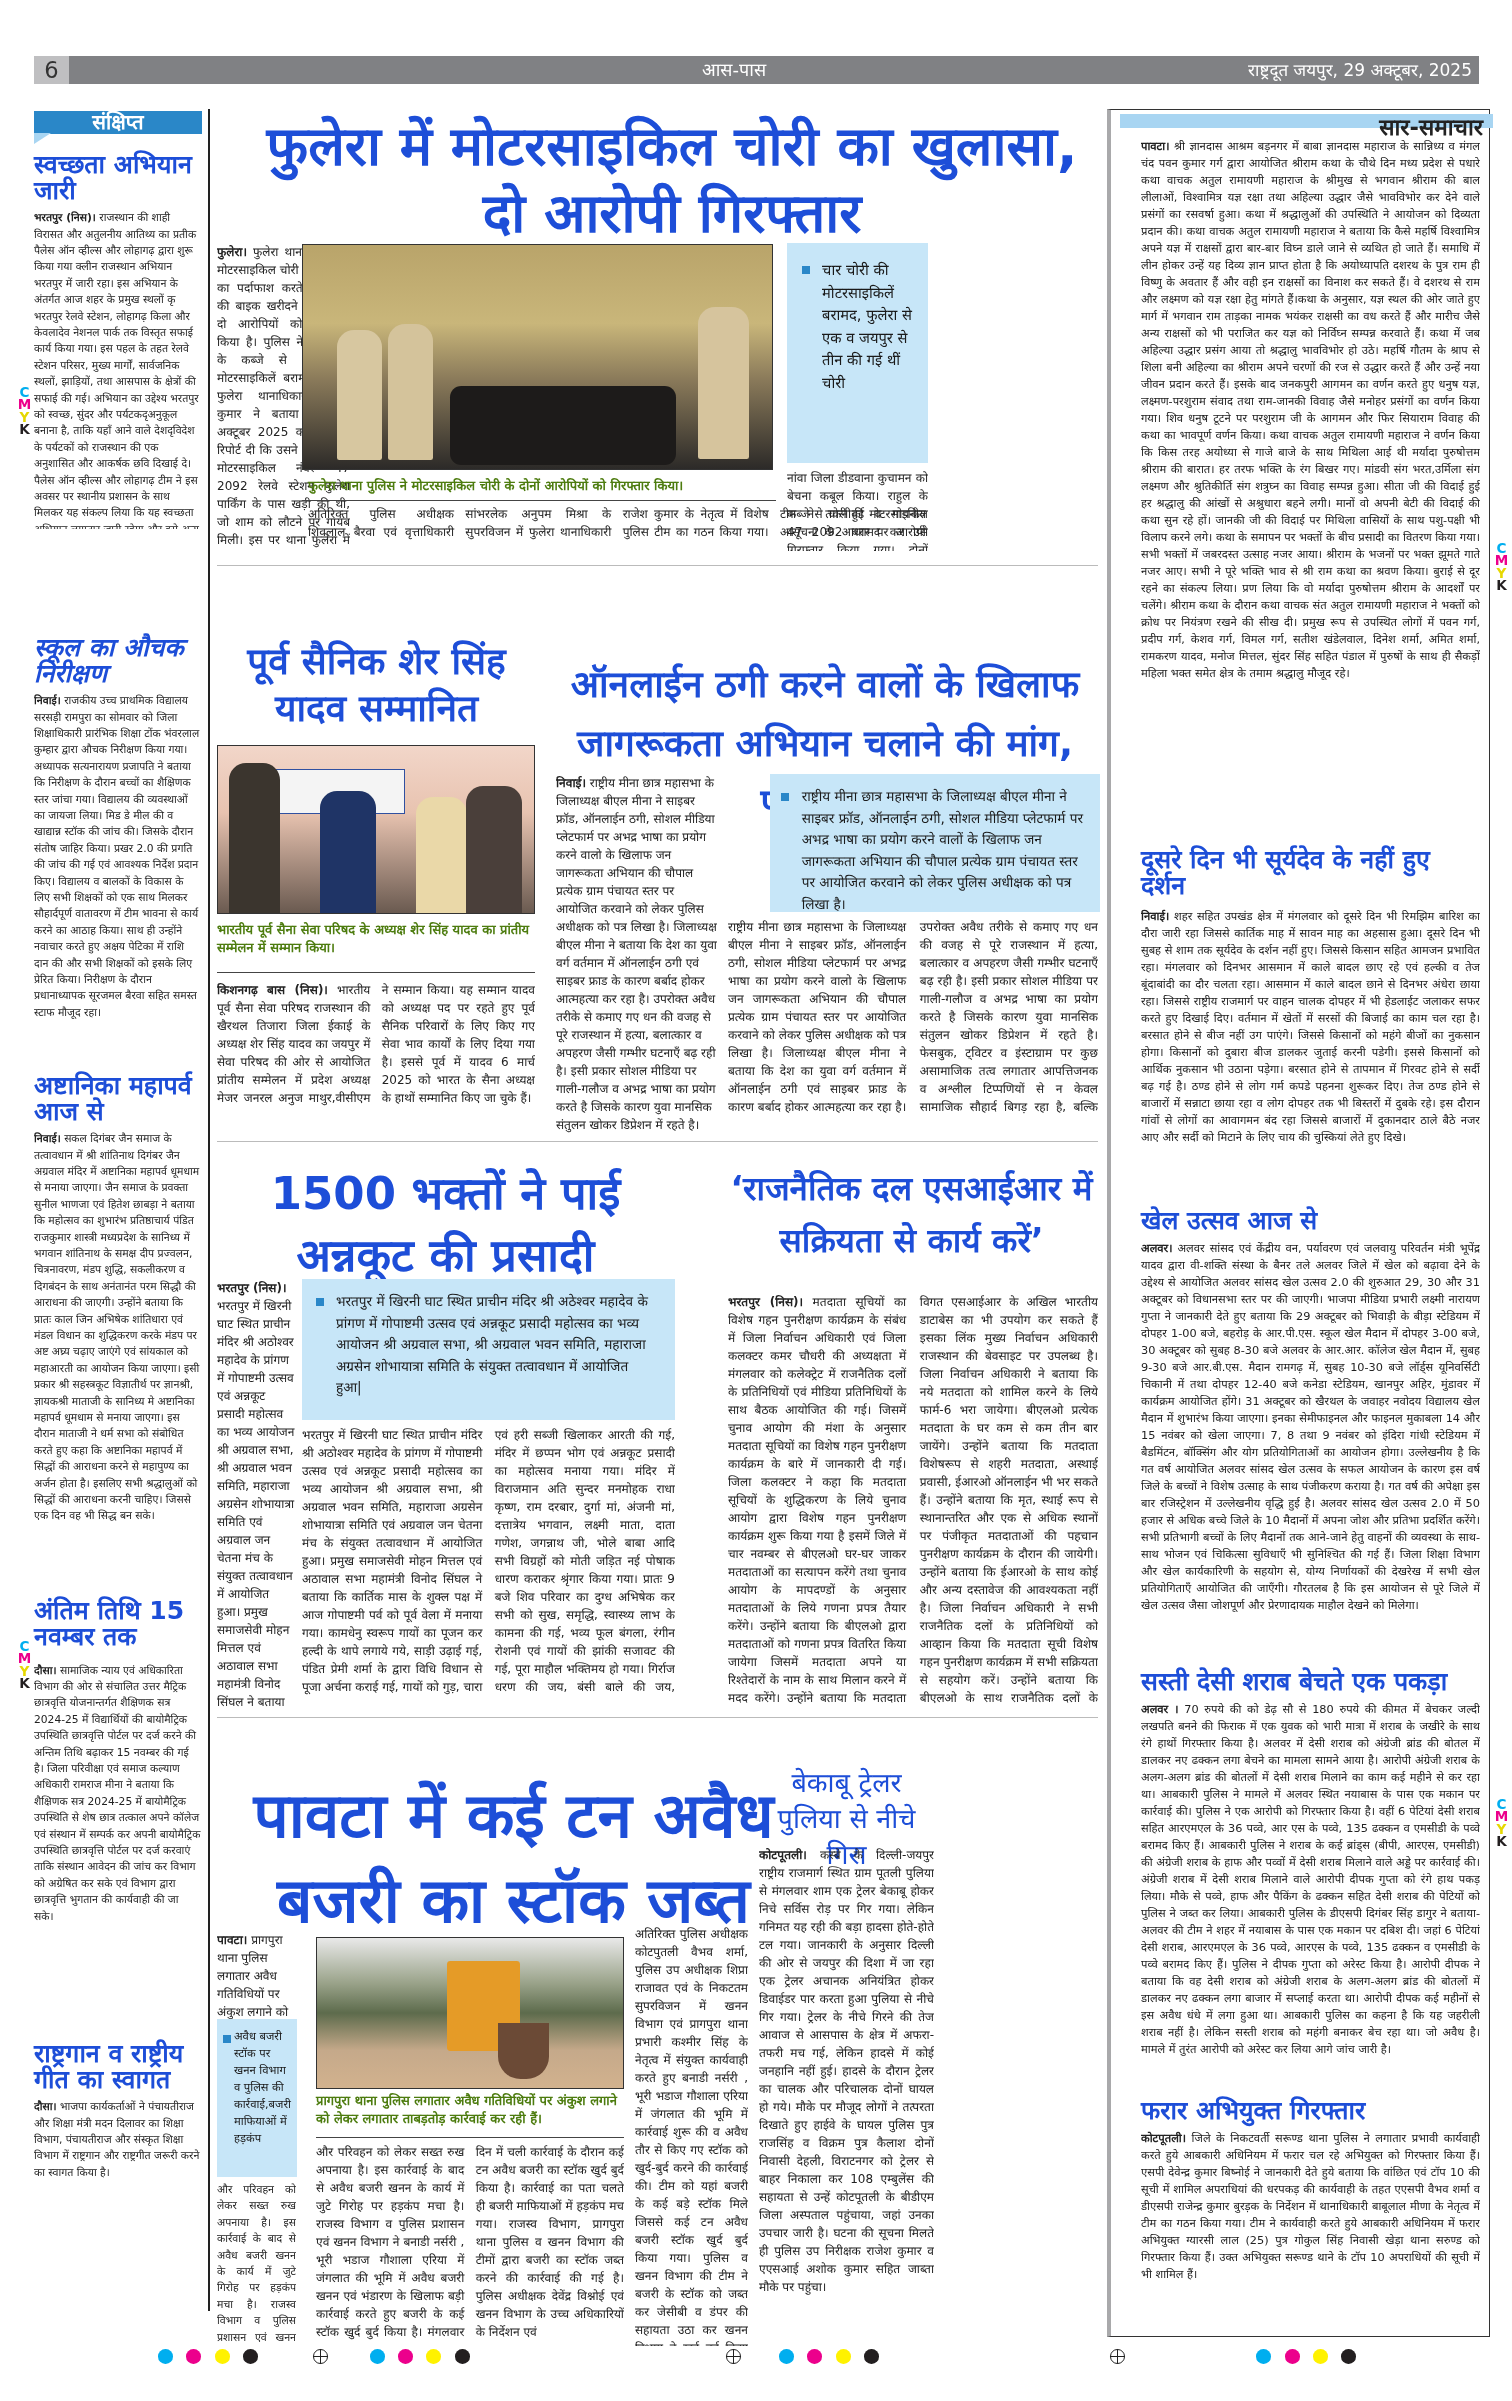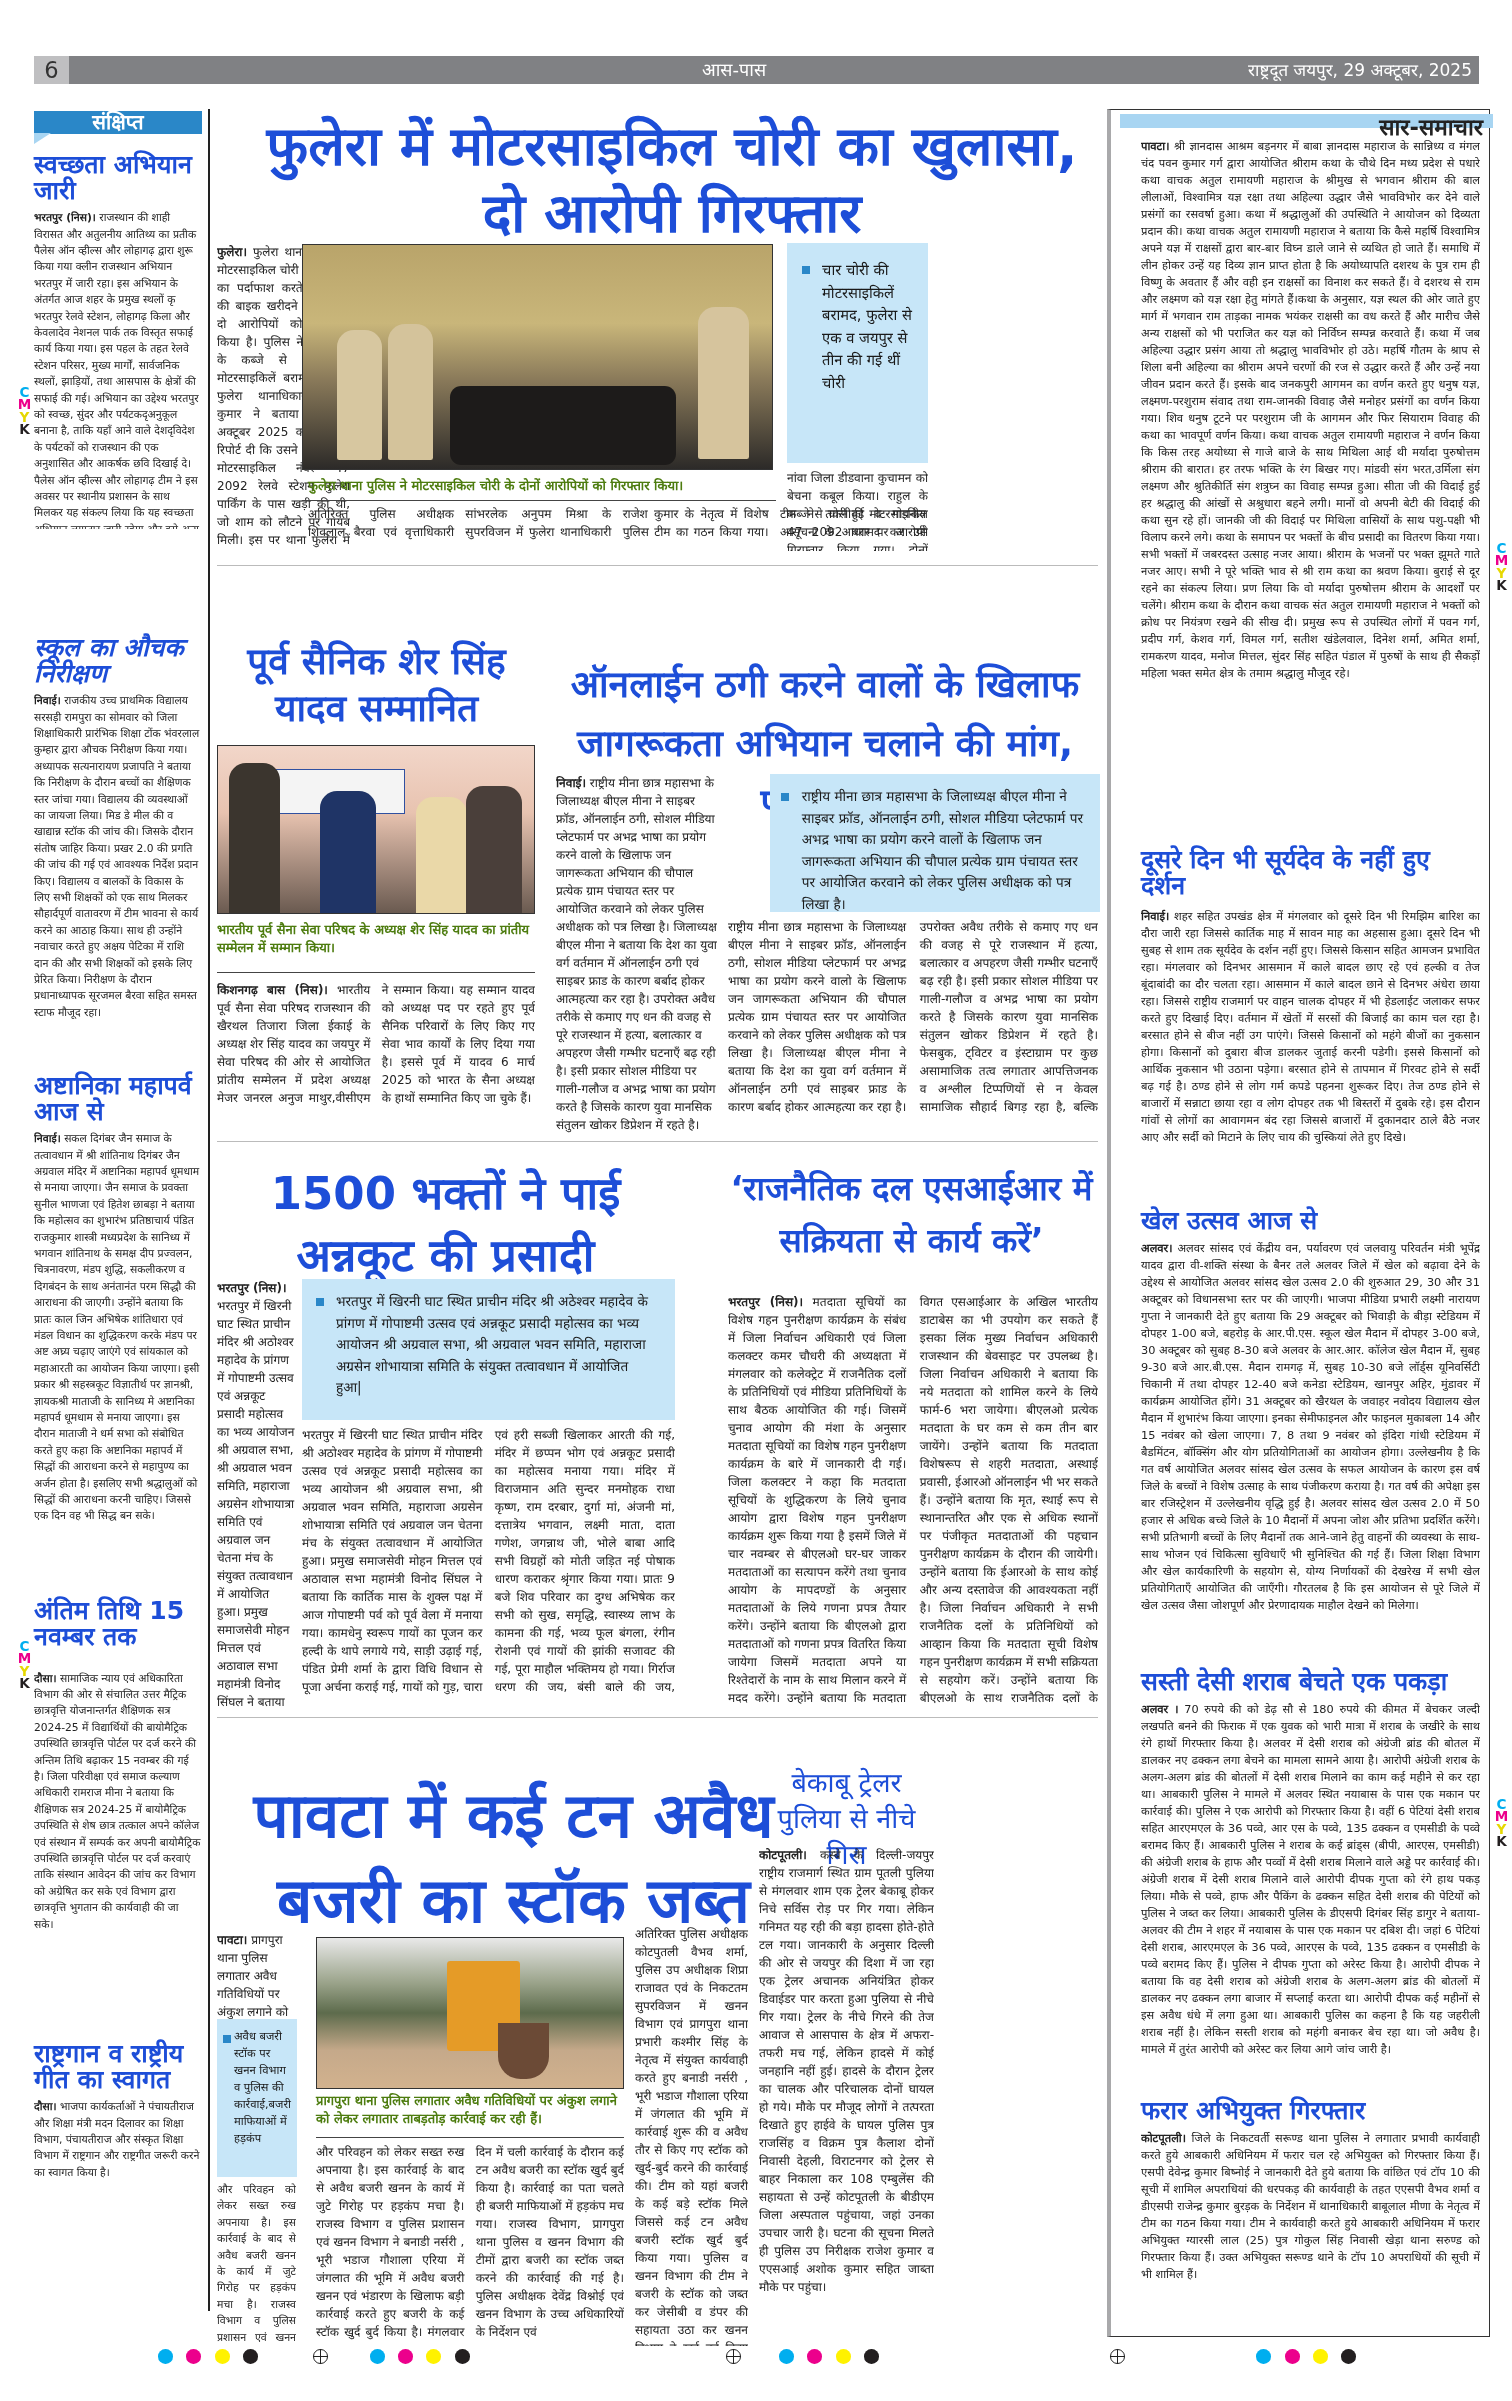--- a/index.html
+++ b/index.html
@@ -52,21 +52,21 @@
   <div class="hl" style="font-size:25px;margin-bottom:5.6px;font-style:italic;">स्कूल का औचक निरीक्षण</div>
   <div class="body sm" style="height:390px;overflow:hidden;text-align:left;"><b>निवाई।</b> <span>राजकीय उच्च प्राथमिक विद्यालय सरसड़ी रामपुरा का सोमवार को जिला शिक्षाधिकारी प्रारंभिक शिक्षा टोंक भंवरलाल कुम्हार द्वारा औचक निरीक्षण किया गया। अध्यापक सत्यनारायण प्रजापति ने बताया कि निरीक्षण के दौरान बच्चों का शैक्षिणक स्तर जांचा गया। विद्यालय की व्यवस्थाओं का जायजा लिया। मिड डे मील की व खाद्यान्न स्टॉक की जांच की। जिसके दौरान संतोष जाहिर किया। प्रखर 2.0 की प्रगति की जांच की गई एवं आवश्यक निर्देश प्रदान किए। विद्यालय व बालकों के विकास के लिए सभी शिक्षकों को एक साथ मिलकर सौहार्दपूर्ण वातावरण में टीम भावना से कार्य करने का आठाह किया। साथ ही उन्होंने नवाचार करते हुए अक्षय पेटिका में राशि दान की और सभी शिक्षकों को इसके लिए प्रेरित किया। निरीक्षण के दौरान प्रधानाध्यापक सूरजमल बैरवा सहित समस्त स्टाफ मौजूद रहा।</span></div>
 </div>
 
 <div class="abs" style="left:34px;top:1073px;width:167px;">
   <div class="hl" style="font-size:25px;margin-bottom:5.6px;">अष्टानिका महापर्व आज से</div>
   <div class="body sm" style="height:503px;overflow:hidden;text-align:left;"><b>निवाई।</b> <span>सकल दिगंबर जैन समाज के तत्वावधान में श्री शांतिनाथ दिगंबर जैन अग्रवाल मंदिर में अष्टानिका महापर्व धूमधाम से मनाया जाएगा। जैन समाज के प्रवक्ता सुनील भाणजा एवं हितेश छाबड़ा ने बताया कि महोत्सव का शुभारंभ प्रतिष्ठाचार्य पंडित राजकुमार शास्त्री मध्यप्रदेश के सानिध्य में भगवान शांतिनाथ के समक्ष दीप प्रज्वलन, चित्रनावरण, मंडप शुद्धि, सकलीकरण व दिगबंदन के साथ अनंतानंत परम सिद्धौ की आराधना की जाएगी। उन्होंने बताया कि प्रातः काल जिन अभिषेक शांतिधारा एवं मंडल विधान का शुद्धिकरण करके मंडप पर अष्ट अघ्र्य चढ़ाए जाएंगे एवं सांयकाल को महाआरती का आयोजन किया जाएगा। इसी प्रकार श्री सहस्त्रकूट विज्ञातीर्थ पर ज्ञानश्री, ज्ञायकश्री माताजी के सानिध्य मे अष्टानिका महापर्व धूमधाम से मनाया जाएगा। इस दौरान माताजी ने धर्म सभा को संबोधित करते हुए कहा कि अष्टानिका महापर्व में सिद्धों की आराधना करने से महापुण्य का अर्जन होता है। इसलिए सभी श्रद्धालुओं को सिद्धों की आराधना करनी चाहिए। जिससे एक दिन वह भी सिद्ध बन सके।</span></div>
 </div>
 
 <div class="abs" style="left:34px;top:1598px;width:167px;">
-  <div class="hl" style="font-size:25px;margin-bottom:20px;">अंतिम तिथि 15 नवम्बर तक</div>
+  <div class="hl" style="font-size:25px;margin-bottom:12px;">अंतिम तिथि 15 नवम्बर तक</div>
   <div class="body sm" style="height:429px;overflow:hidden;text-align:left;"><b>दौसा।</b> <span>सामाजिक न्याय एवं अधिकारिता विभाग की ओर से संचालित उत्तर मैट्रिक छात्रवृत्ति योजनान्तर्गत शैक्षिणक सत्र 2024-25 में विद्यार्थियों की बायोमैट्रिक उपस्थिति छात्रवृत्ति पोर्टल पर दर्ज करने की अन्तिम तिथि बढ़ाकर 15 नवम्बर की गई है। जिला परिवीक्षा एवं समाज कल्याण अधिकारी रामराज मीना ने बताया कि शैक्षिणक सत्र 2024-25 में बायोमैट्रिक उपस्थिति से शेष छात्र तत्काल अपने कॉलेज एवं संस्थान में सम्पर्क कर अपनी बायोमैट्रिक उपस्थिति छात्रवृत्ति पोर्टल पर दर्ज करवाएं ताकि संस्थान आवेदन की जांच कर विभाग को अग्रेषित कर सके एवं विभाग द्वारा छात्रवृत्ति भुगतान की कार्यवाही की जा सके।</span></div>
 </div>
 
 <div class="abs" style="left:34px;top:2041px;width:167px;">
   <div class="hl" style="font-size:25px;margin-bottom:5.6px;">राष्ट्रगान व राष्ट्रीय गीत का स्वागत</div>
   <div class="body sm" style="height:130px;overflow:hidden;text-align:left;"><b>दौसा।</b> <span>भाजपा कार्यकर्ताओं ने पंचायतीराज और शिक्षा मंत्री मदन दिलावर का शिक्षा विभाग, पंचायतीराज और संस्कृत शिक्षा विभाग में राष्ट्रगान और राष्ट्रगीत जरूरी करने का स्वागत किया है।</span></div>
 </div>
 
 <div class="abs hl" style="left:254px;top:113px;width:836px;font-size:54px;text-align:center;line-height:67px;">फुलेरा में मोटरसाइकिल चोरी का खुलासा, दो आरोपी गिरफ्तार</div>
 

